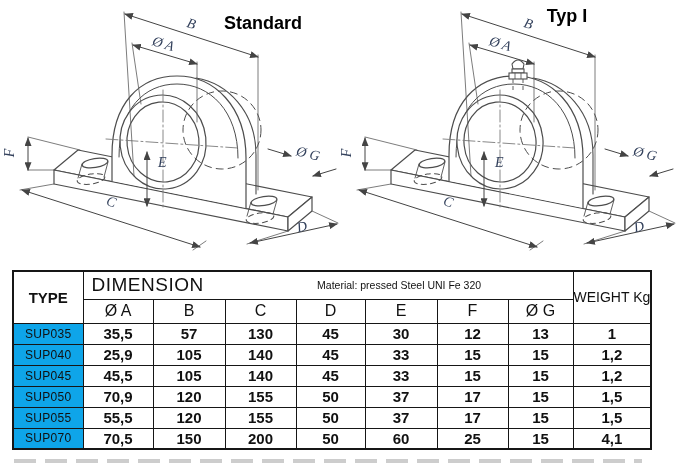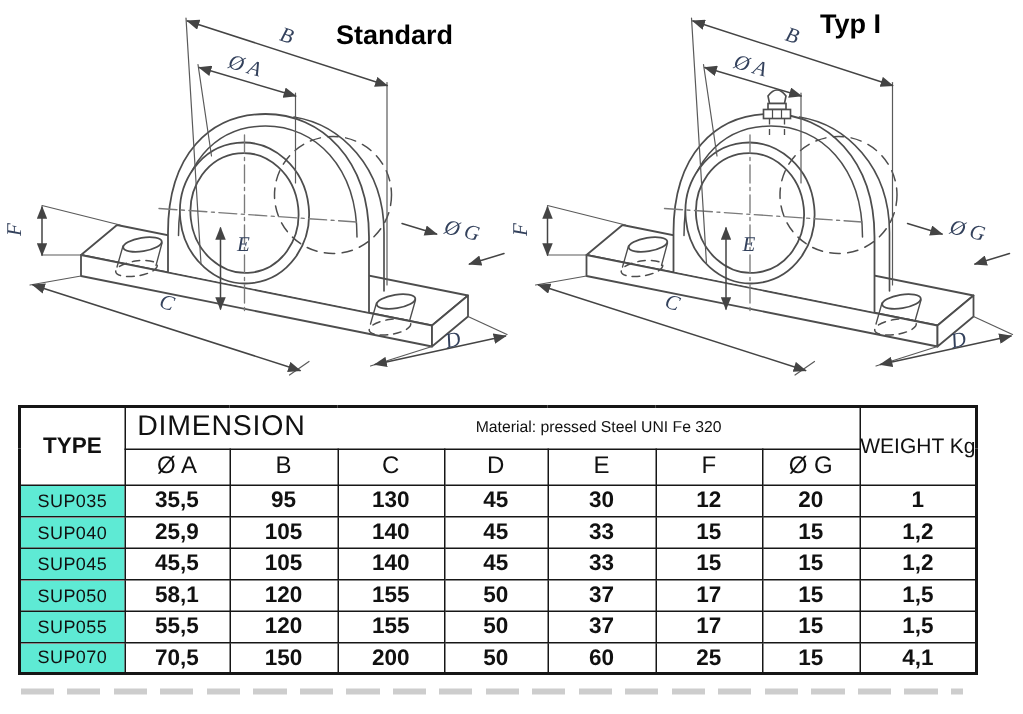--- a/index.html
+++ b/index.html
@@ -28,21 +28,21 @@
   .h-row1{height:28px;}
   .h-row2{height:24px;}
   .d-row{height:21px;}
   .type-head{font-size:15px;font-weight:bold;}
   .dim-head-cell{padding:0 6px 0 8px !important;}
   .dim-head-flex{display:flex;align-items:center;width:100%;}
   .dim-head-main{font-size:19px;font-weight:400;letter-spacing:0.5px;}
   .material-note{flex:1;text-align:center;font-size:10.5px;font-weight:400;padding-left:28px;}
   .weight-head{font-size:14px;font-weight:400;}
   .sub-head{font-size:16px;font-weight:400;}
-  .type-cell{background:#5eead4;font-size:12px;font-weight:400;letter-spacing:0.3px;}
+  .type-cell{background:#0ea5e9;font-size:12px;font-weight:400;letter-spacing:0.3px;}
   .val-cell{font-size:15px;font-weight:600;margin-top:13px;}
   #table-bottom-artifact{
     position:absolute;left:14px;top:459px;width:628px;height:4px;
     background:repeating-linear-gradient(90deg,#cdcdcd 0 22px,transparent 22px 31px);
   }
 </style>
 </head>
 <body>
 
 <svg width="0" height="0" style="position:absolute" aria-hidden="true">
@@ -173,26 +173,26 @@
     <th class="sub-head">B</th>
     <th class="sub-head">C</th>
     <th class="sub-head">D</th>
     <th class="sub-head">E</th>
     <th class="sub-head">F</th>
     <th class="sub-head">Ø G</th>
   </tr>
   <tr class="d-row">
     <td class="type-cell">SUP035</td>
     <td class="val-cell">35,5</td>
-    <td class="val-cell">95</td>
+    <td class="val-cell">57</td>
     <td class="val-cell">130</td>
     <td class="val-cell">45</td>
     <td class="val-cell">30</td>
     <td class="val-cell">12</td>
-    <td class="val-cell">20</td>
+    <td class="val-cell">13</td>
     <td class="val-cell">1</td>
   </tr>
   <tr class="d-row">
     <td class="type-cell">SUP040</td>
     <td class="val-cell">25,9</td>
     <td class="val-cell">105</td>
     <td class="val-cell">140</td>
     <td class="val-cell">45</td>
     <td class="val-cell">33</td>
     <td class="val-cell">15</td>
@@ -205,21 +205,21 @@
     <td class="val-cell">105</td>
     <td class="val-cell">140</td>
     <td class="val-cell">45</td>
     <td class="val-cell">33</td>
     <td class="val-cell">15</td>
     <td class="val-cell">15</td>
     <td class="val-cell">1,2</td>
   </tr>
   <tr class="d-row">
     <td class="type-cell">SUP050</td>
-    <td class="val-cell">58,1</td>
+    <td class="val-cell">70,9</td>
     <td class="val-cell">120</td>
     <td class="val-cell">155</td>
     <td class="val-cell">50</td>
     <td class="val-cell">37</td>
     <td class="val-cell">17</td>
     <td class="val-cell">15</td>
     <td class="val-cell">1,5</td>
   </tr>
   <tr class="d-row">
     <td class="type-cell">SUP055</td>

